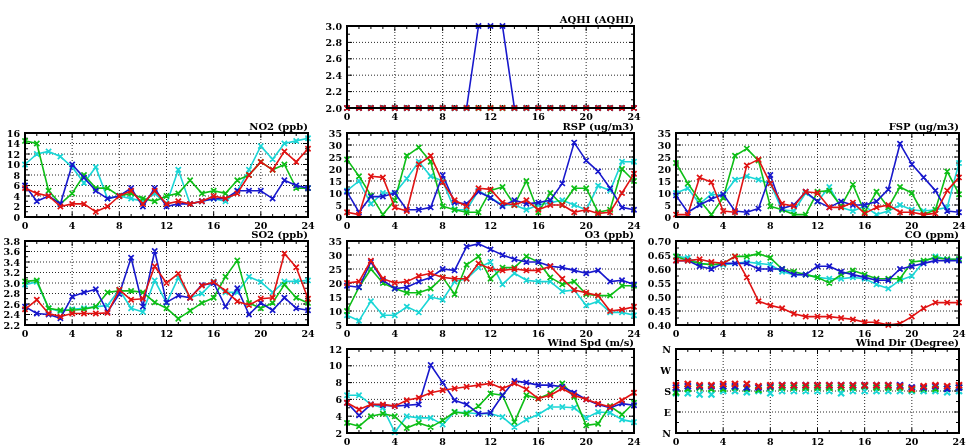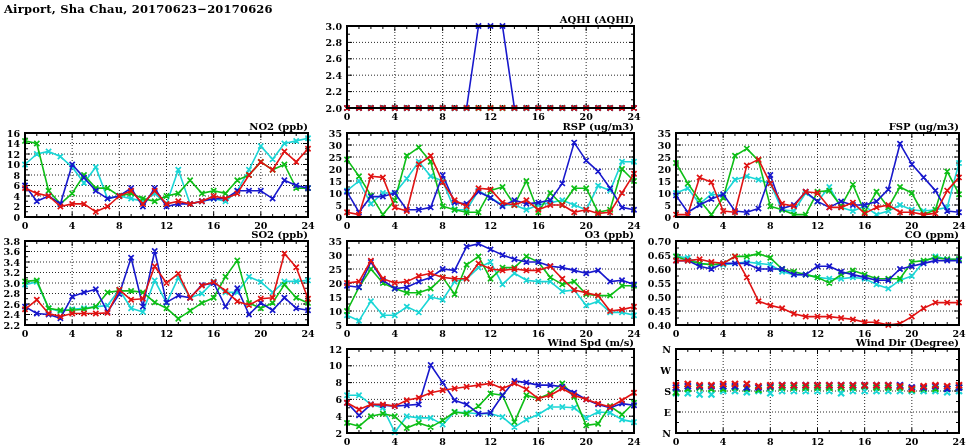--- a/index.html
+++ b/index.html
@@ -8,21 +8,20 @@
   #app{position:absolute;inset:0;background:#fff;}
   .page-title{position:absolute;left:4px;top:2px;font-size:11.5px;font-weight:bold;
               color:#000;letter-spacing:0.2px;}
   svg{position:absolute;left:0;top:0;}
   text{font-family:"DejaVu Serif", serif;font-weight:bold;fill:#000;}
 </style>
 </head>
 <body>
 
 <div id="app">
-  <div class="page-title">Airport, Sha Chau, 20170623−20170626</div>
   <svg id="charts" width="975" height="447" viewBox="0 0 975 447" xmlns="http://www.w3.org/2000/svg">
       <g>
         <g stroke="#111" stroke-width="0.9" stroke-dasharray="1,2">
           <line x1="347" x2="634" y1="91.59999999999998" y2="91.59999999999998"></line>
           <line x1="347" x2="634" y1="75.20000000000002" y2="75.20000000000002"></line>
           <line x1="347" x2="634" y1="58.79999999999999" y2="58.79999999999999"></line>
           <line x1="347" x2="634" y1="42.40000000000001" y2="42.40000000000001"></line>
           <line x1="394.8333333333333" x2="394.8333333333333" y1="26" y2="108"></line>
           <line x1="442.6666666666667" x2="442.6666666666667" y1="26" y2="108"></line>
           <line x1="490.5" x2="490.5" y1="26" y2="108"></line>

